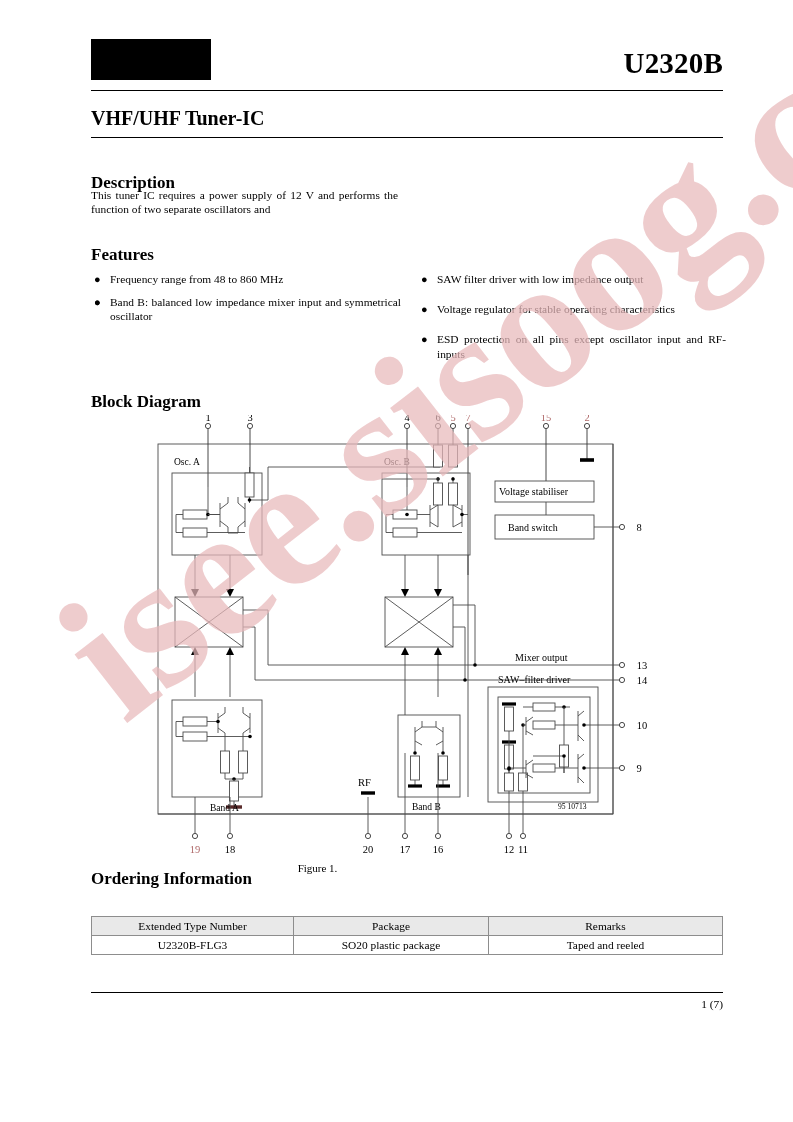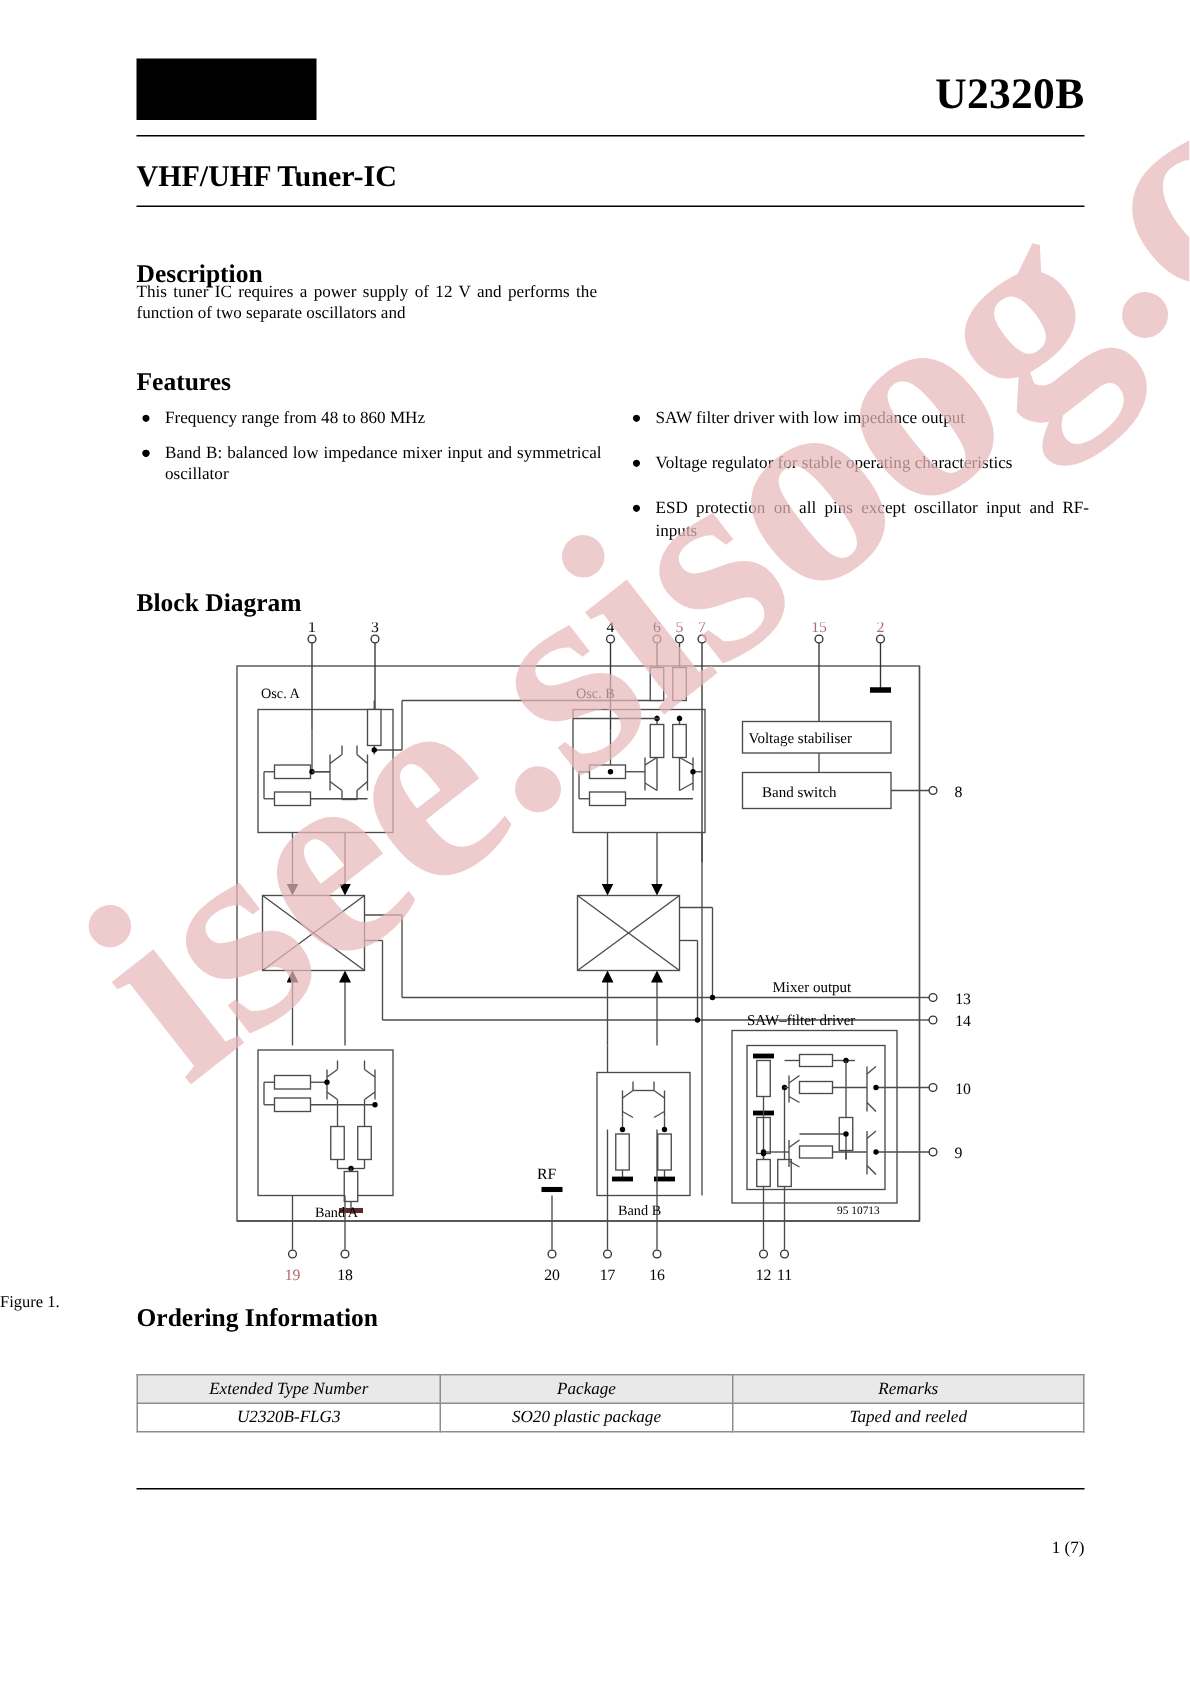--- a/index.html
+++ b/index.html
@@ -100,50 +100,48 @@
   .feat-right{left:418px;top:272px;width:308px;}
   .feat-right .feat-item{margin-bottom:16px;}
 
   
   .diagram{
     position:absolute;left:150px;top:415px;width:500px;height:440px;
     z-index:3;
   }
   .fig-caption{
     position:absolute;left:0;top:862px;width:635px;
-    font-size:11px;
+    text-align:center;font-size:11px;
   }
 
   
   table.order{
     position:absolute;left:91px;top:916px;width:632px;
     border-collapse:collapse;
     font-size:11.4px;
-    font-style:italic;
   }
   table.order th, table.order td{
     border:1px solid #8d8d8d;
     text-align:center;
     padding:3px 4px;
     font-weight:400;
   }
   table.order th{background:#e9e9e9;}
   table.order .c1{width:193px;}
   table.order .c2{width:186px;}
 
   
   .foot-left{
     position:absolute;left:91px;top:998px;
     font-size:11.4px;line-height:15px;
   }
   .foot-left .b{font-weight:700;}
   .foot-right{
     position:absolute;right:70px;top:998px;
     font-size:11.4px;
-    margin-top:28px;
   }
 </style>
 </head>
 <body>
 
 <div class="page">
 
   <div class="watermark">
     <div class="wm-text wm-a">isee.sisoog.com</div>
   </div>

